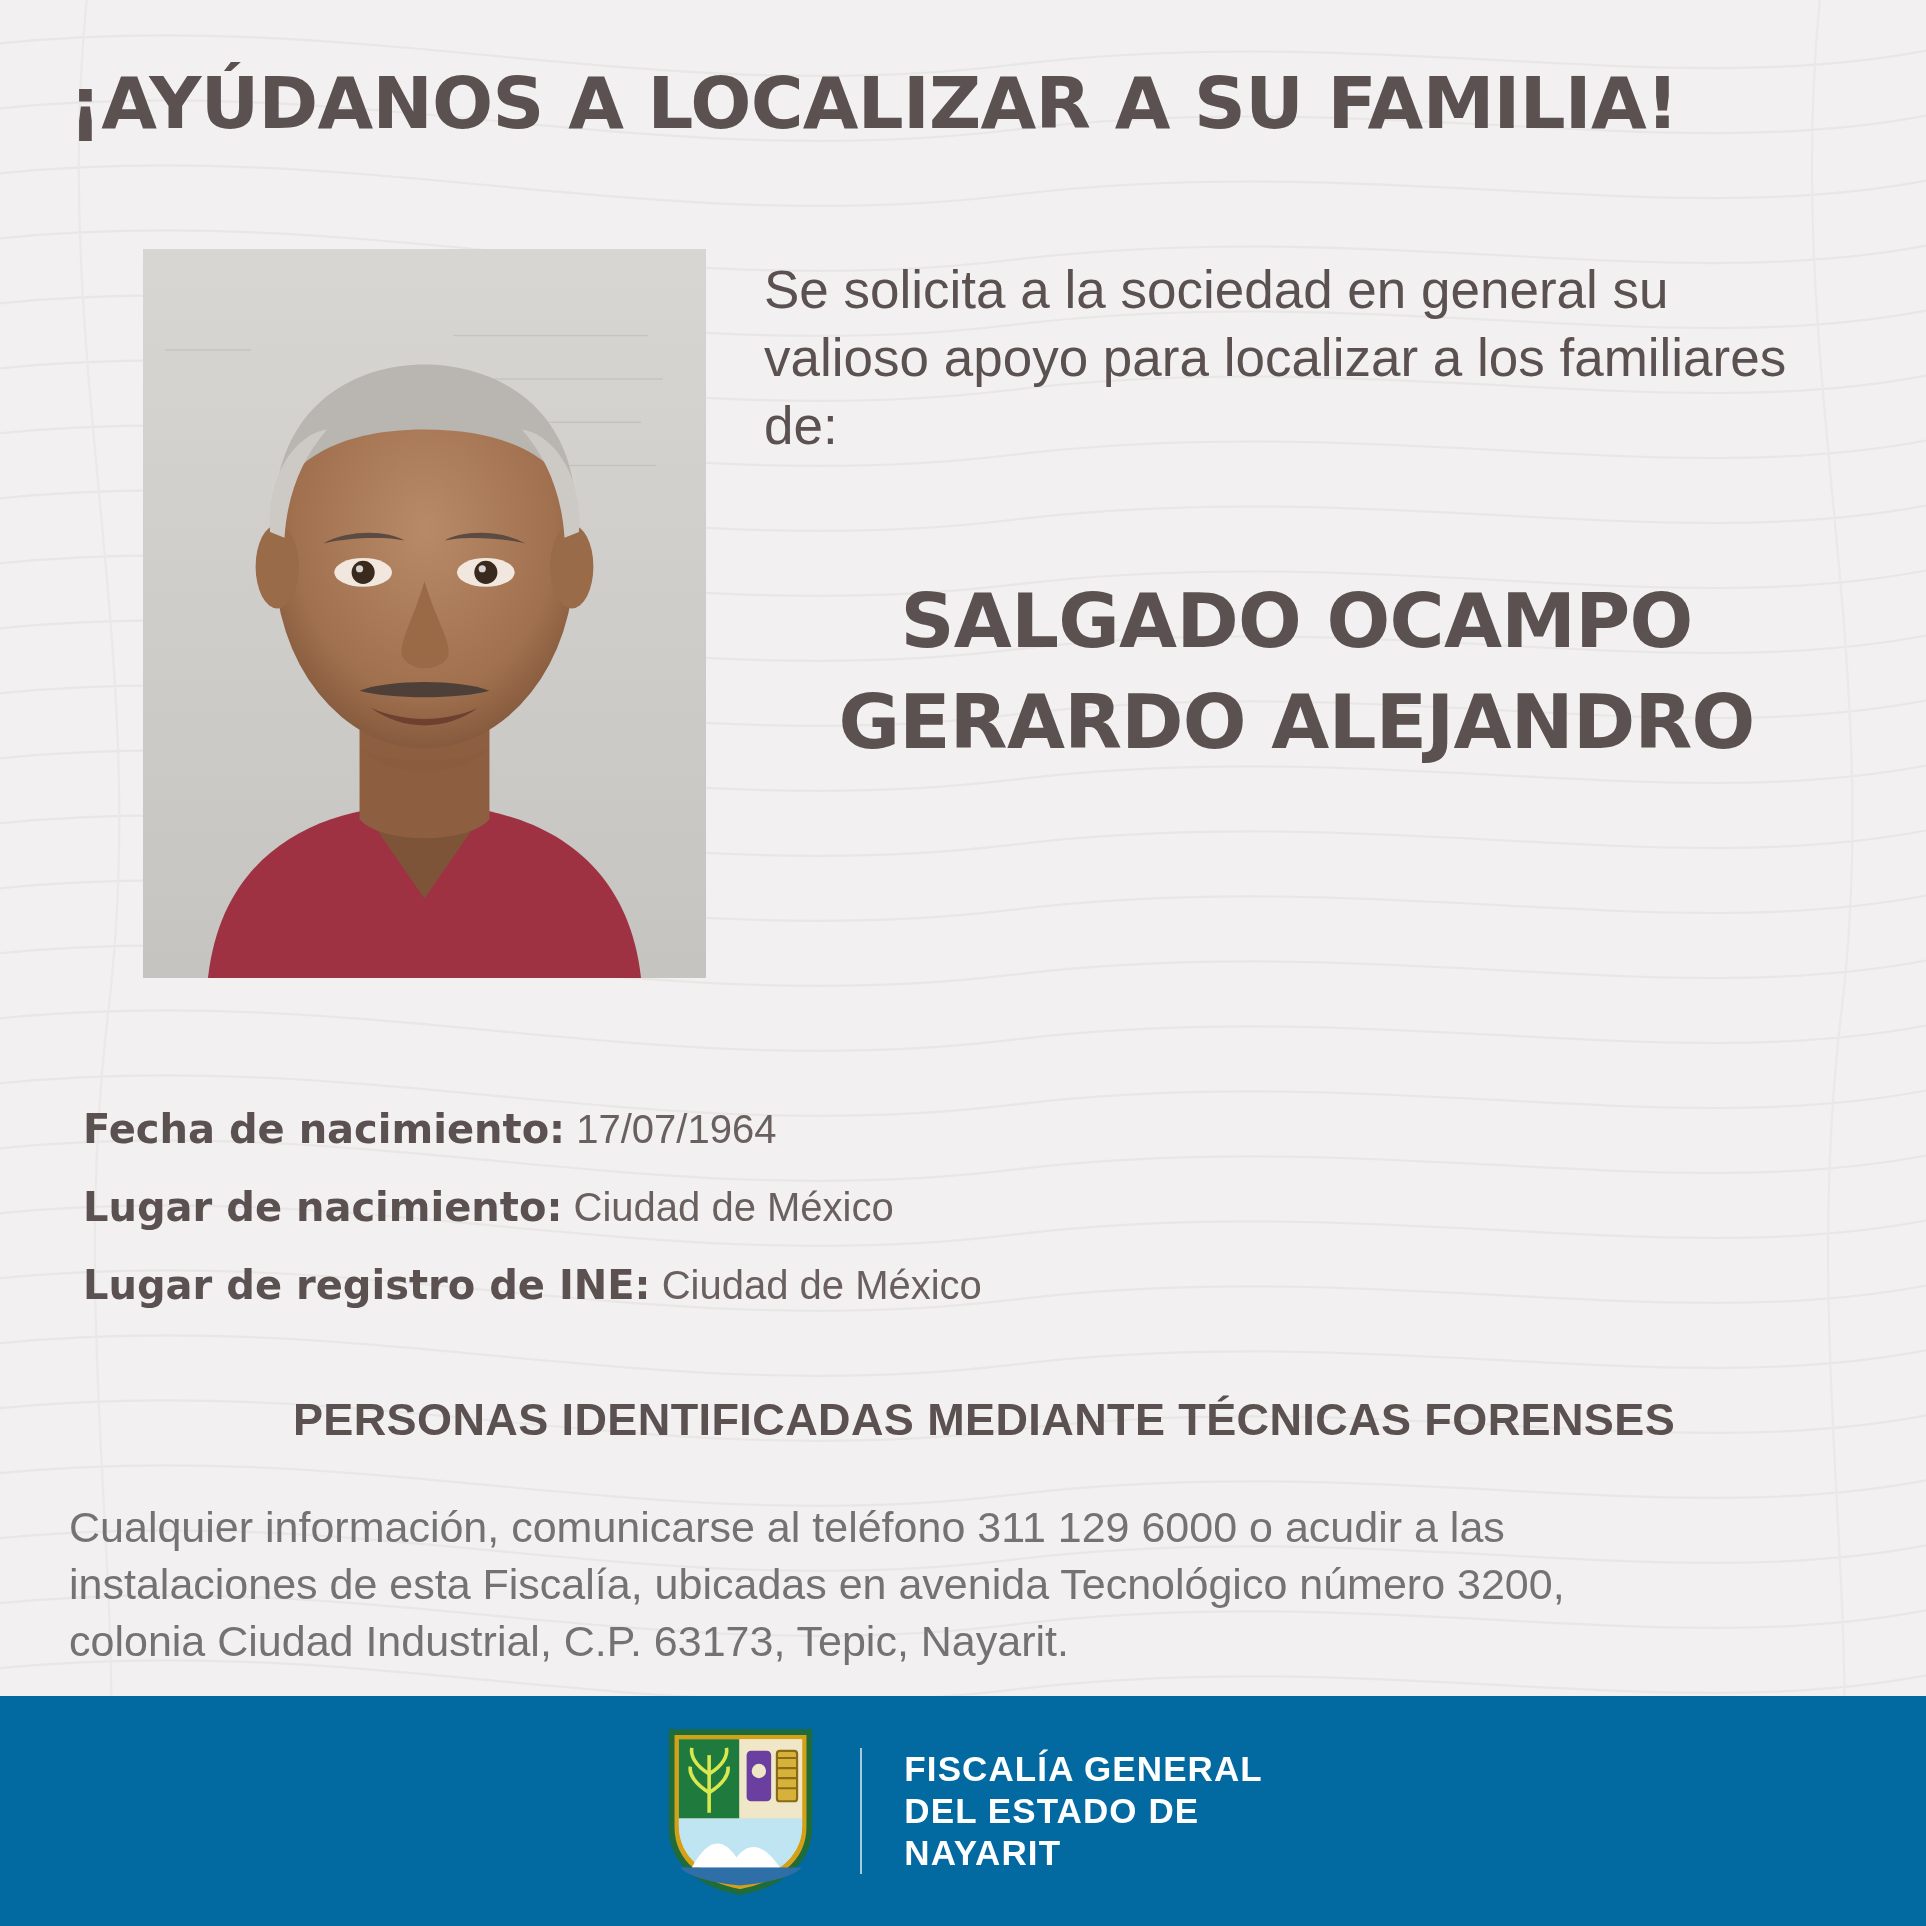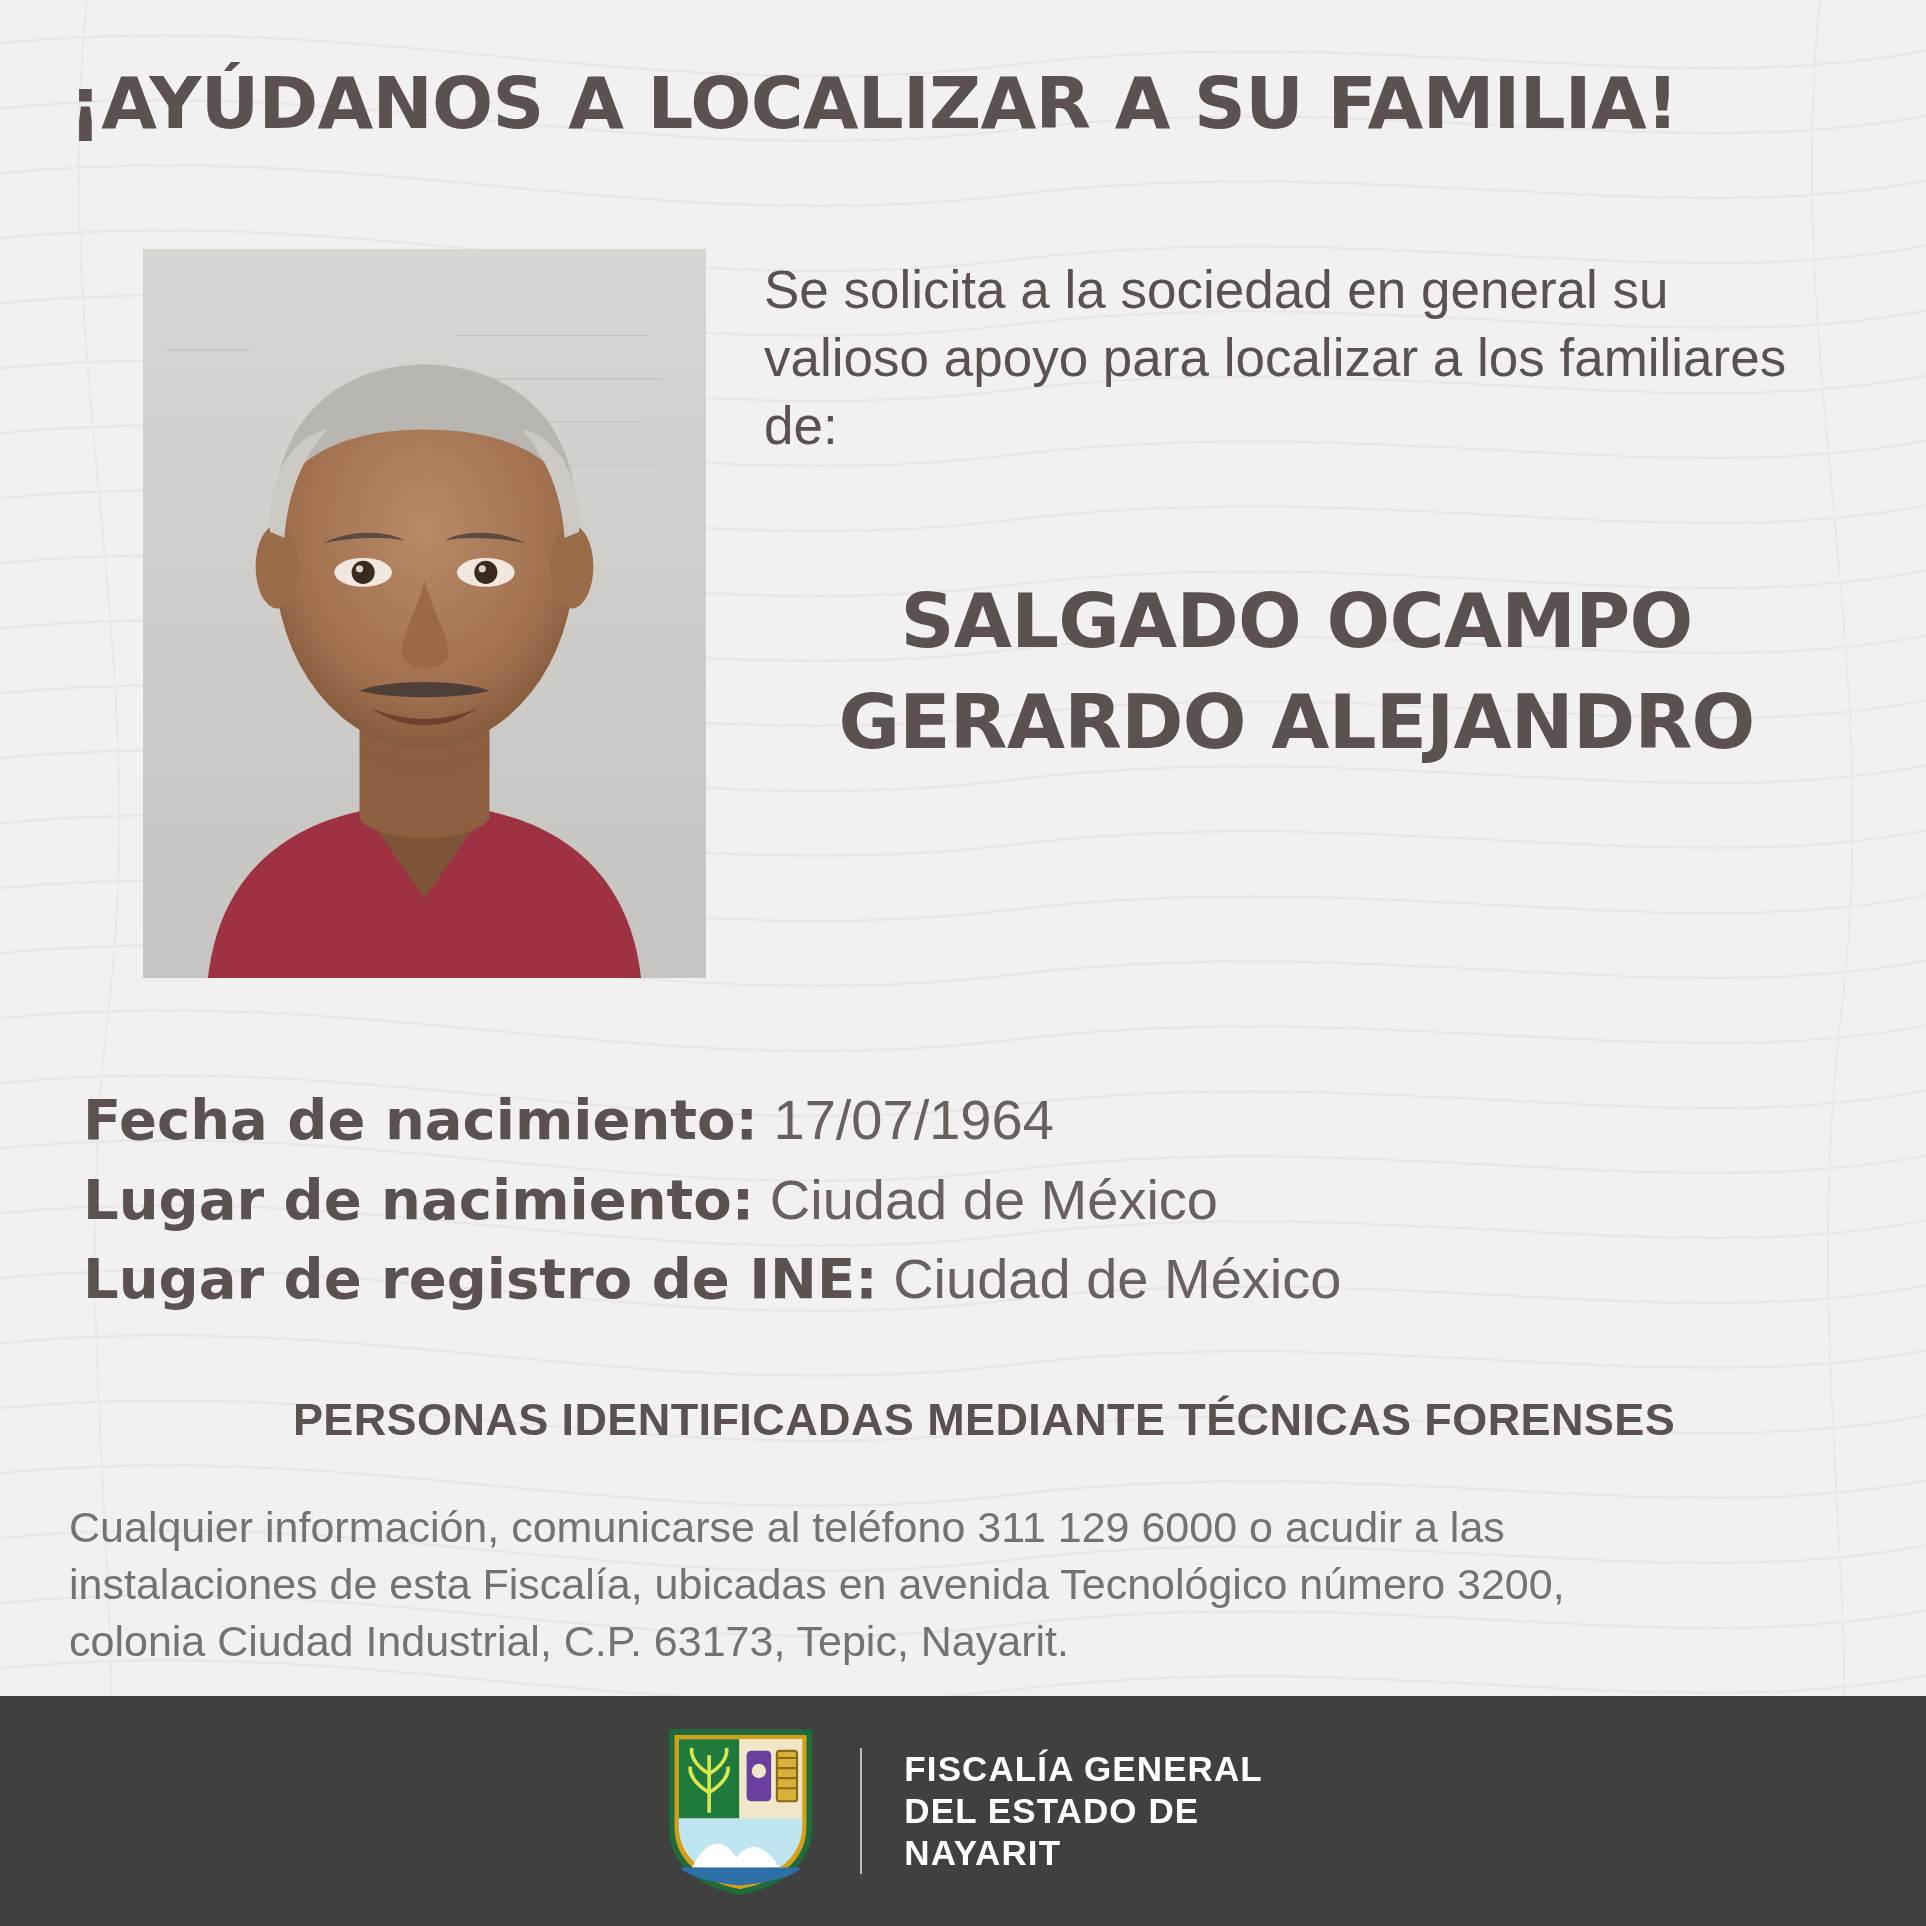--- a/index.html
+++ b/index.html
@@ -81,23 +81,24 @@
   }
 
   .details {
     position: absolute;
     top: 1080px;
     left: 83px;
     width: 1769px;
     color: #5b5151;
   }
   .detail-row {
-    font-size: 56px;
+    font-size: 40px;
     line-height: 1.42;
     white-space: nowrap;
+    margin-top: 21px;
   }
   .detail-label {
     font-weight: bold;
     font-family: "DejaVu Sans", sans-serif;
   }
   .detail-value {
     font-family: "Liberation Sans", sans-serif;
     color: #6a6060;
   }
 
@@ -126,21 +127,21 @@
     color: #737373;
     font-family: "Liberation Sans", sans-serif;
   }
 
   .footer {
     position: absolute;
     left: 0;
     bottom: 0;
     width: 100%;
     height: 230px;
-    background: #404040;
+    background: #0369a1;
     display: flex;
     align-items: center;
     justify-content: center;
     gap: 0px;
   }
   .footer-inner {
     display: flex;
     align-items: center;
   }
   .crest {

